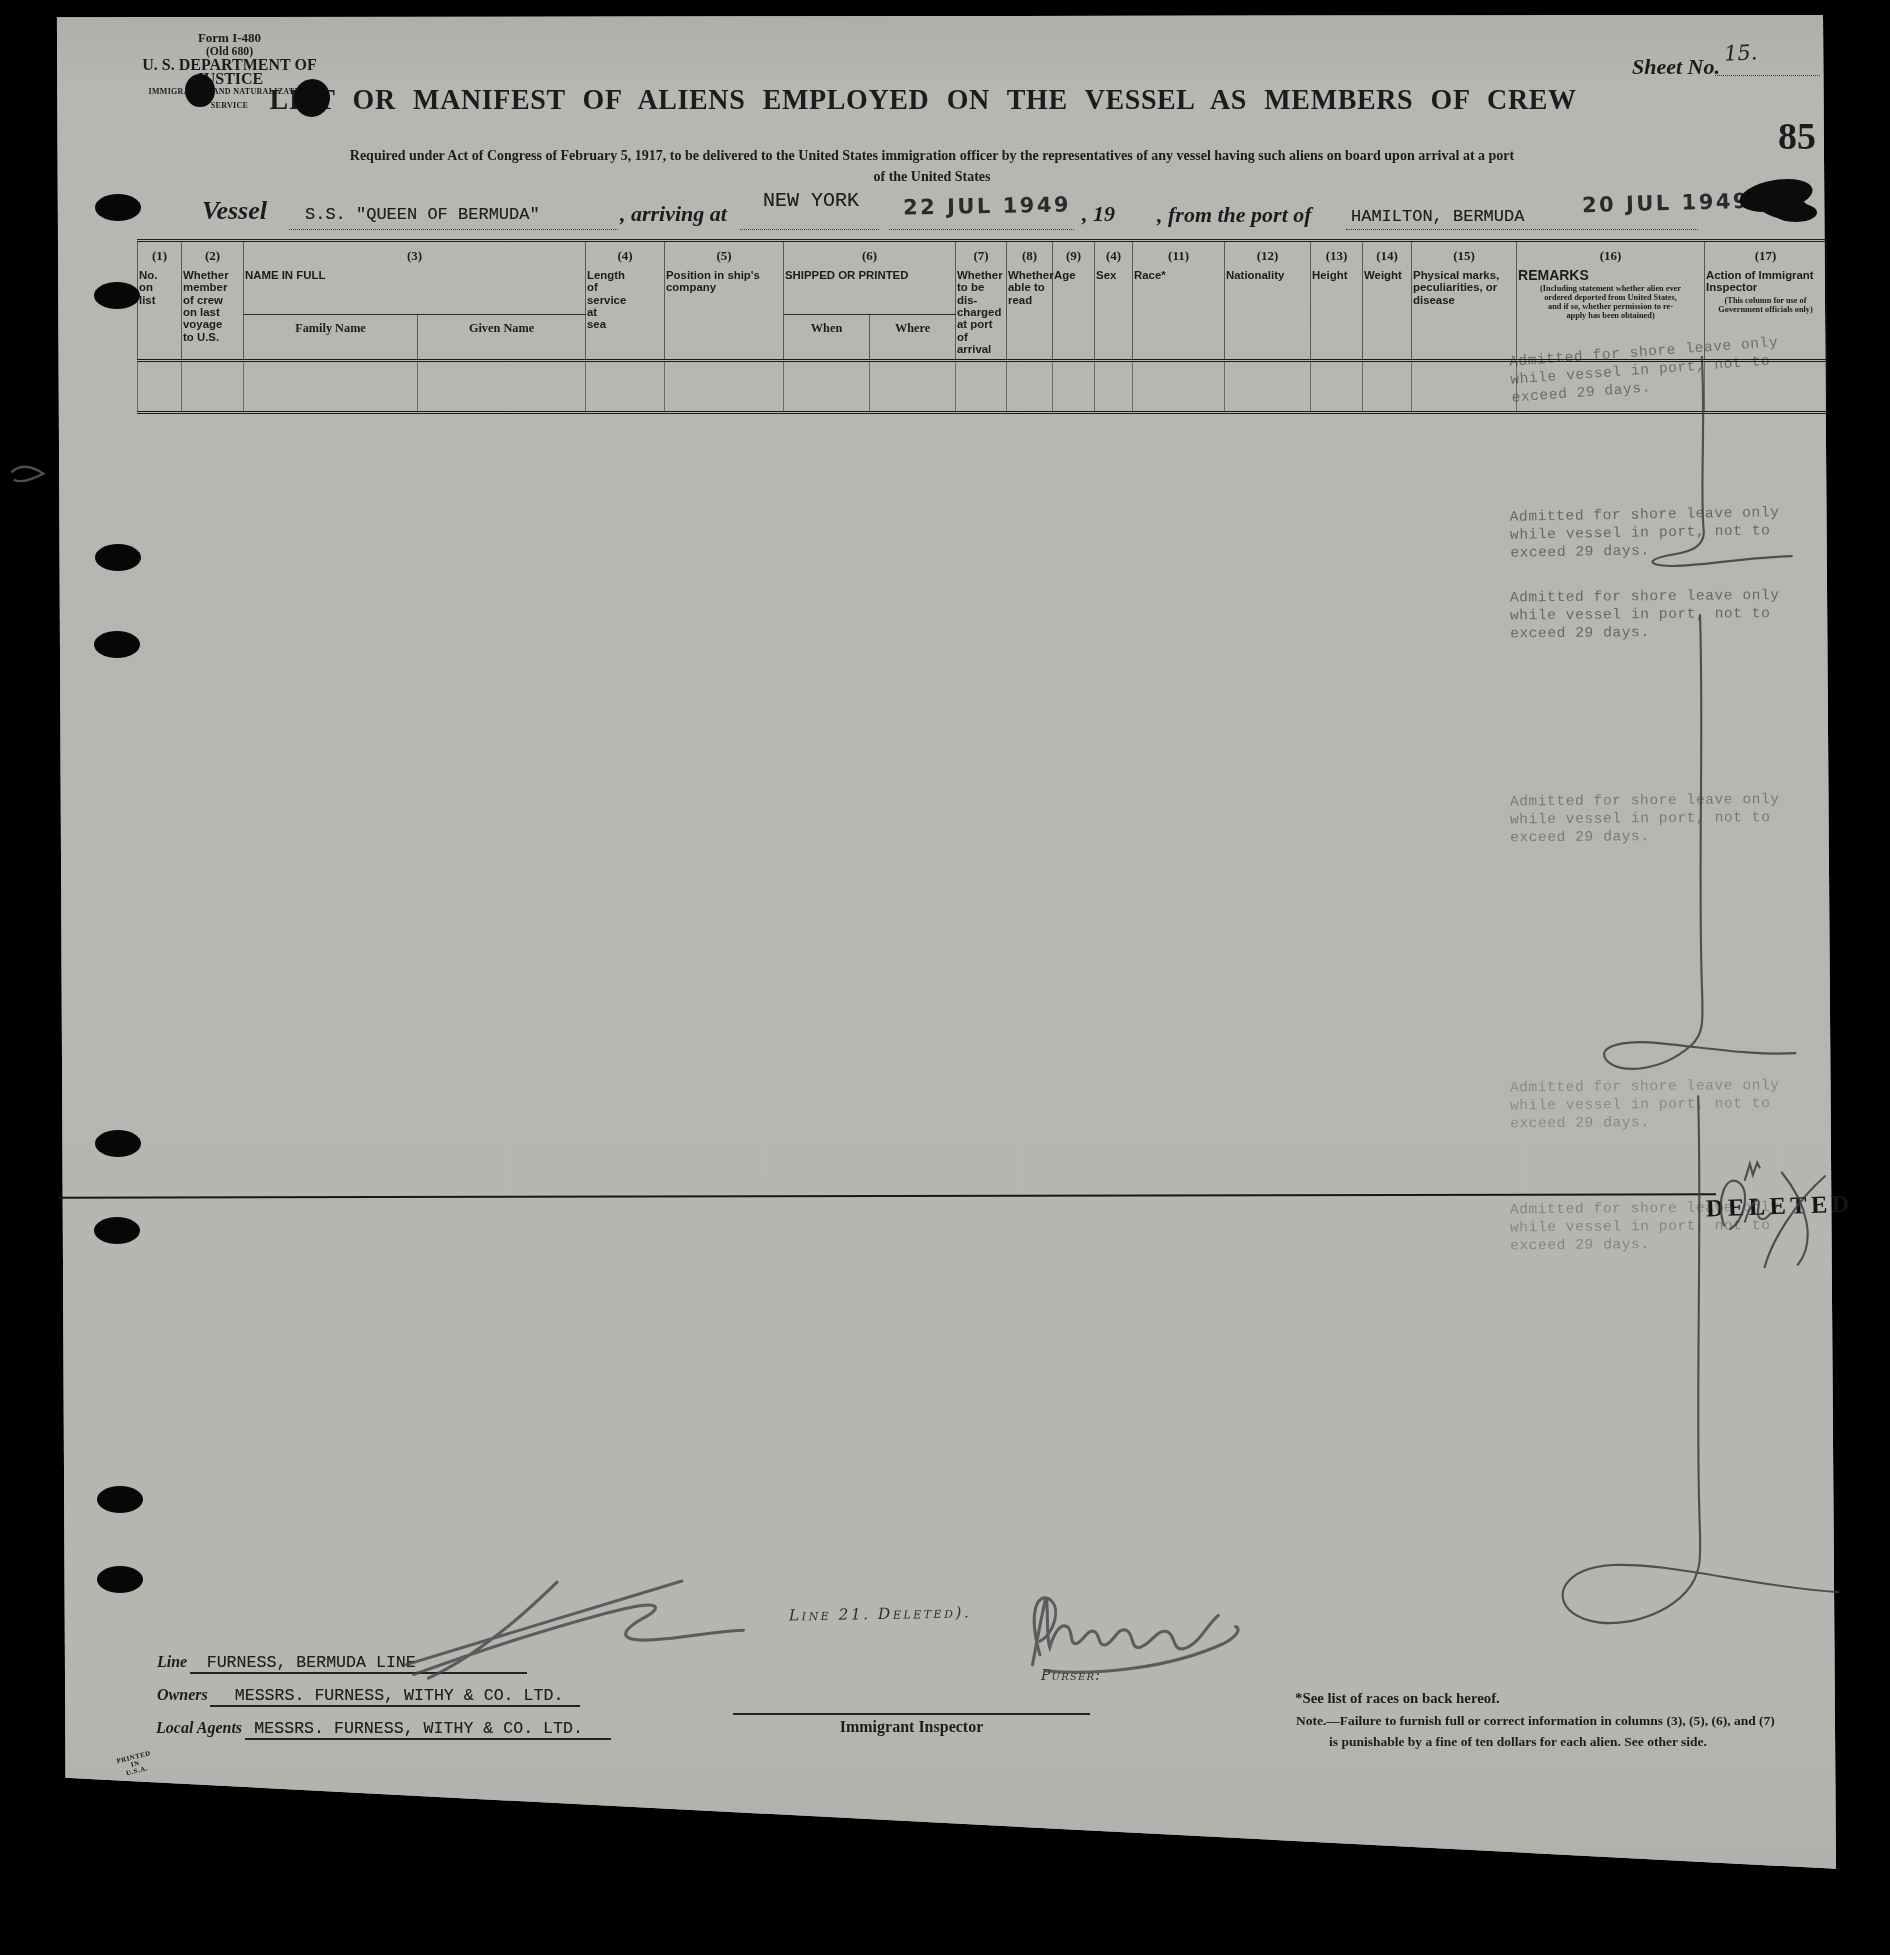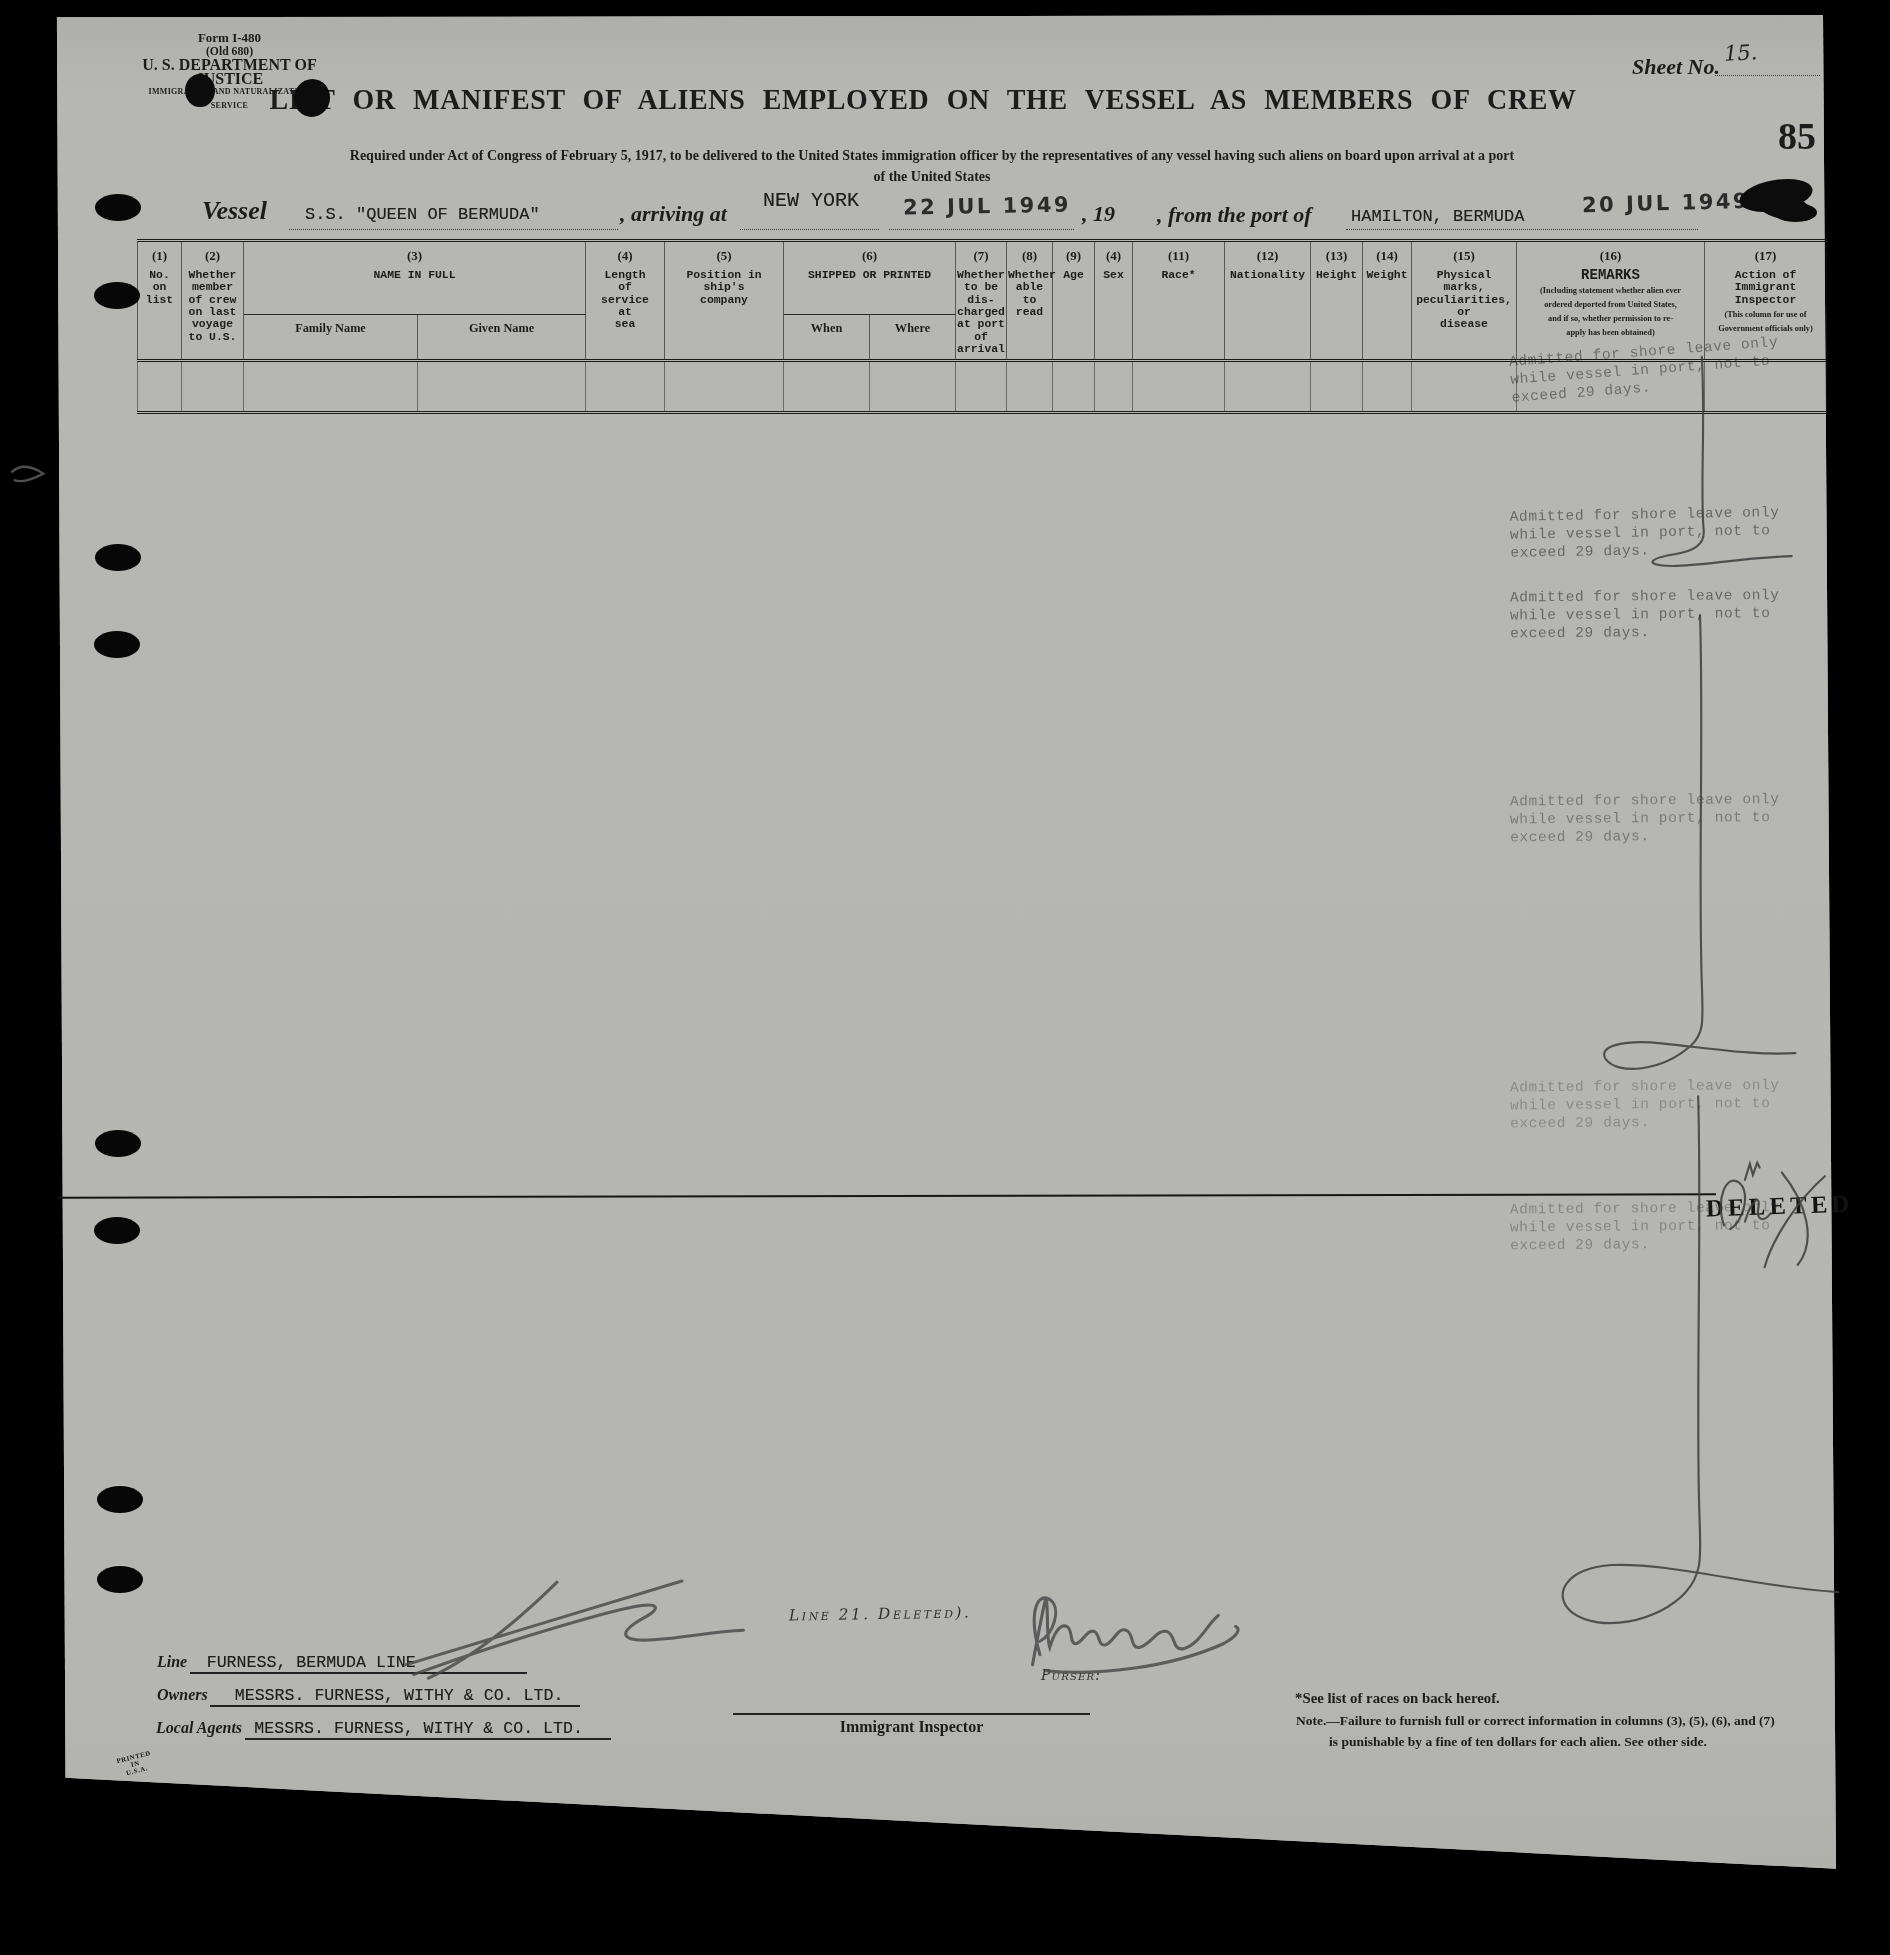--- a/index.html
+++ b/index.html
@@ -34,23 +34,23 @@
   #strike-21{left:58px;top:1195px;width:1658px;height:1.8px;background:#161616;transform:rotate(-0.12deg);}
   .hw{font-family:"DejaVu Serif",serif;font-style:italic;color:#2f2f2f;}
   #line-deleted-note{left:789px;top:1605px;font-size:15.4px;letter-spacing:2.5px;font-variant:small-caps;transform:rotate(-1deg);}
   #purser-note{left:1041px;top:1667px;font-size:14px;letter-spacing:1.2px;font-variant:small-caps;}
   
   #crew-table{position:absolute;left:137px;top:239px;width:1689px;border-collapse:collapse;table-layout:fixed;
               border-top:3.1px double #1c1c1c;border-bottom:3.1px double #1c1c1c;border-left:0.6px solid rgba(25,25,25,.6);border-right:0.6px solid rgba(25,25,25,.6);}
   #crew-table thead th{vertical-align:top;padding-top:6.2px;border-left:0.6px solid rgba(25,25,25,.6);font-weight:bold;}
   #crew-table thead{border-bottom:3.1px double #1a1a1a;}
   .colnum{font-size:13px;text-align:center;margin-bottom:4.9px;font-family:"Liberation Serif",serif;}
-  .collabel{font-size:11.4px;line-height:12.3px;text-align:center;white-space:pre-line;font-family:Liberation Mono, monospace;}
+  .collabel{font-size:11.4px;line-height:12.3px;text-align:left;white-space:pre-line;font-family:Liberation Sans, sans-serif;}
   .collabel.remarks-label{font-size:14px;}
-  .colnote{font-size:8.3px;line-height:14px;text-align:center;white-space:pre-line;margin-top:2.5px;font-family:"Liberation Serif",serif;}
+  .colnote{font-size:8.3px;line-height:9px;text-align:center;white-space:pre-line;margin-top:2.5px;font-family:"Liberation Serif",serif;}
   th.sub{border-top:1.2px solid #2a2a2a;font-size:12.3px;text-align:center;vertical-align:middle;padding-top:0;height:37px;}
   #crew-table td{height:41px;padding:0 0 7.4px 0;vertical-align:bottom;border-left:0.6px solid rgba(30,30,30,.5);
                  border-bottom:0.6px solid rgba(60,60,60,.10);overflow:visible;}
   .punch{position:absolute;width:46px;height:27px;background:#070707;border-radius:50%;z-index:9;}
   .blob{position:absolute;background:#0c0c0c;border-radius:50%;z-index:8;}
   #footer .lab{font-size:16px;}
   .valwrap{display:inline-block;border-bottom:2.5px double #222;}
   .fval{font-size:16.6px;}
   #inspector-line{left:733px;top:1712px;width:357px;border-bottom:2.5px double #222;height:1.2px;}
   #inspector-label{left:733px;top:1718px;width:357px;text-align:center;font-size:16px;}

